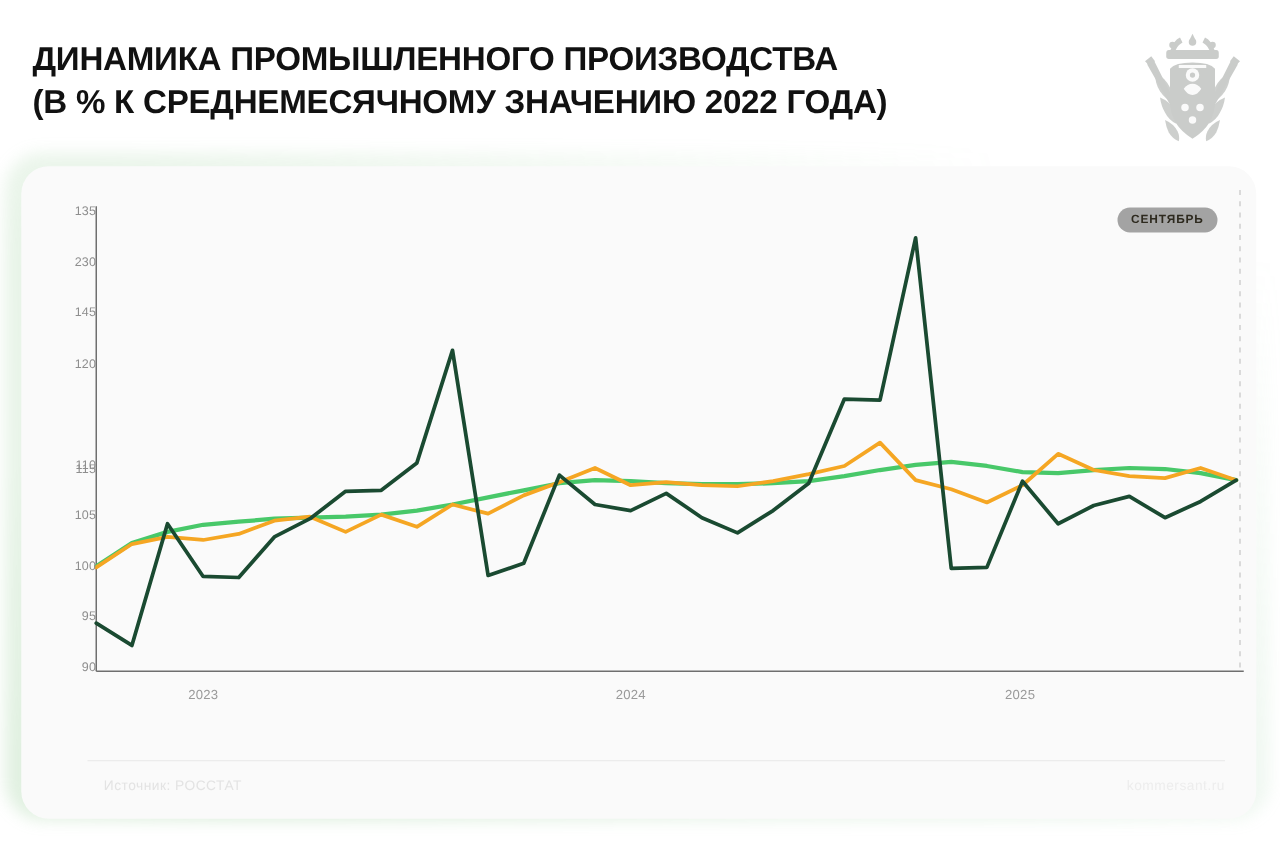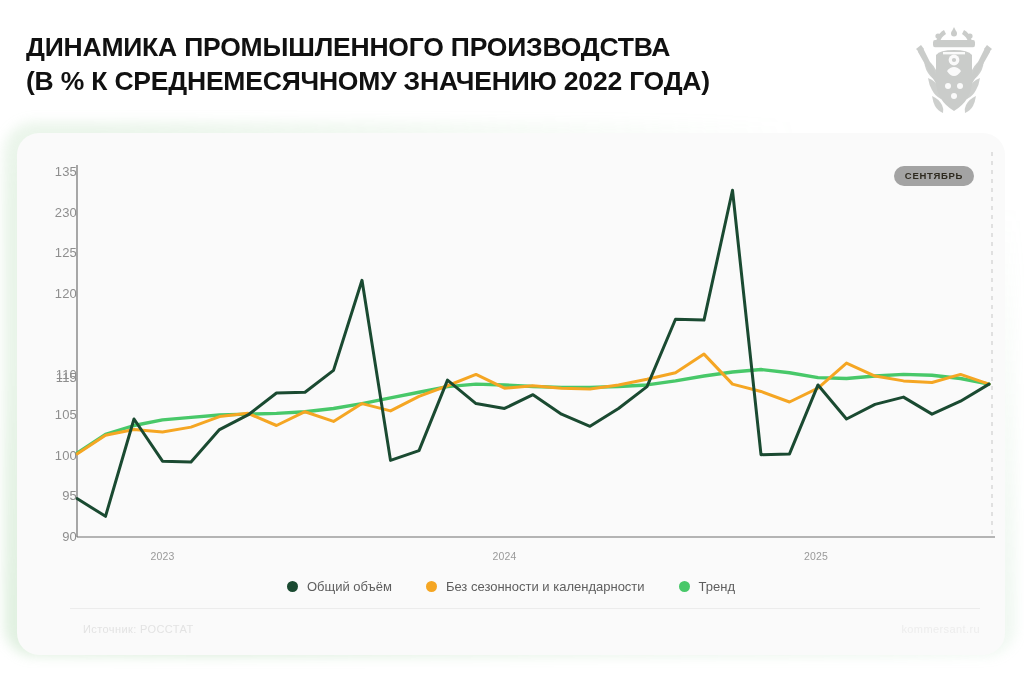--- a/index.html
+++ b/index.html
@@ -77,21 +77,21 @@
   #plot-wrap {
     position: absolute;
     left: 0; top: 0;
     width: 988px; height: 522px;
   }
   #plot-svg { position: absolute; left: 0; top: 0; }
 
   .ytick {
     position: absolute;
     right: 0;
-    font-size: 13px;
+    font-size: 10px;
     color: #8e8e8e;
     text-align: right;
     width: 34px;
     line-height: 1;
     letter-spacing: 0.2px;
   }
   .ytick-holder { position: absolute; left: 20px; top: 0; width: 40px; height: 522px; }
 
   .xtick {
     position: absolute;
@@ -212,43 +212,29 @@
       </svg>
 
       <div class="ytick-holder">
           <div class="ytick" style="top: 397px;">90</div>
           <div class="ytick" style="top: 356.444px;">95</div>
           <div class="ytick" style="top: 315.889px;">100</div>
           <div class="ytick" style="top: 275.333px;">105</div>
           <div class="ytick" style="top: 234.778px;">110</div>
           <div class="ytick" style="top: 194.222px; margin-top: 44px;">115</div>
           <div class="ytick" style="top: 153.667px;">120</div>
-          <div class="ytick" style="top: 113.111px;">125</div>
+          <div class="ytick" style="top: 113.111px;">145</div>
           <div class="ytick" style="top: 72.5556px;">230</div>
           <div class="ytick" style="top: 32px;">135</div>
         </div>
       <div id="x-ticks">
           <div class="xtick" style="left: 133.5px; top: 418px;">2023</div>
           <div class="xtick" style="left: 475.5px; top: 418px;">2024</div>
           <div class="xtick" style="left: 787px; top: 418px;">2025</div>
         </div>
     </div>
 
-    <div id="legend">
-        <div class="legend-item">
-          <span class="legend-dot" style="background: rgb(26, 74, 49);"></span>
-          <span class="legend-label">Общий объём</span>
-        </div>
-        <div class="legend-item">
-          <span class="legend-dot" style="background: rgb(245, 166, 35);"></span>
-          <span class="legend-label">Без сезонности и календарности</span>
-        </div>
-        <div class="legend-item">
-          <span class="legend-dot" style="background: rgb(72, 200, 105);"></span>
-          <span class="legend-label">Тренд</span>
-        </div>
-      </div>
 
     <div id="divider"></div>
     <div id="source">Источник: РОССТАТ</div>
     <div id="watermark">kommersant.ru</div>
   </div>
 </div>
 
 </body></html>

